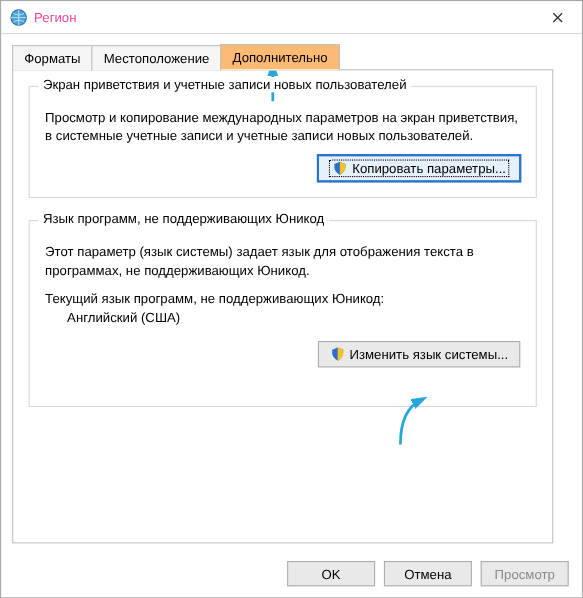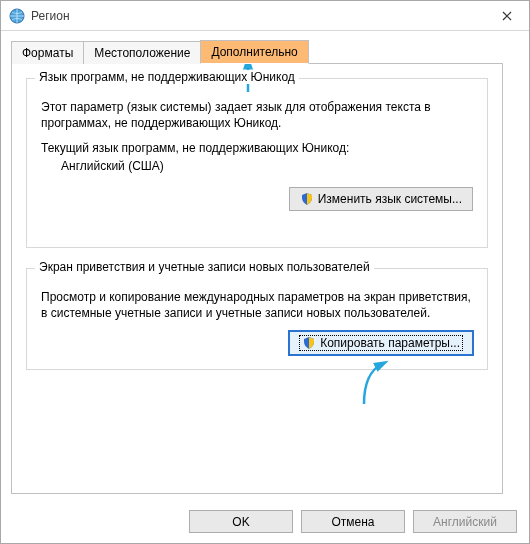--- a/index.html
+++ b/index.html
@@ -1,18 +1,18 @@
 <!DOCTYPE html>
 <html><head>
 <meta charset="utf-8">
 <style>
   * { box-sizing: border-box; font-family: "Segoe UI", Tahoma, sans-serif; }
   body { margin: 0; background: #fff; width: 530px; height: 544px; overflow: hidden; }
   .window { width: 530px; height: 544px; border: 1px solid #a8a8a8; background: #fff; display: flex; flex-direction: column; }
-  .titlebar { height: 30px; display: flex; align-items: center; padding: 0 0 0 8px; border-bottom: 1px solid #d8d8d8; font-size: 12px; color: #404040; }
+  .titlebar { height: 30px; display: flex; align-items: center; padding: 0 0 0 8px; border-bottom: 1px solid #d8d8d8; font-size: 12px; color: #ec4899; }
   .titlebar .globe { width: 16px; height: 16px; margin-right: 6px; }
   .titlebar .spacer { flex: 1; }
   .close { width: 45px; height: 29px; display: flex; align-items: center; justify-content: center; }
   .close svg { width: 10px; height: 10px; }
 
   .content { flex: 1; padding: 8px 26px 6px 10px; display: flex; flex-direction: column; }
 
   .tabs { display: flex; align-items: flex-end; position: relative; z-index: 2; }
   .tab { font-size: 12px; color: #000; padding: 4px 10px 4px 10px; border: 1px solid #c0c0c0; border-bottom: none; background: #fff; margin-right: -1px; position: relative; top: 1px; }
   .tab.inactive { background: #f6f6f6; }
@@ -32,21 +32,21 @@
   .btn-row { display: flex; justify-content: flex-end; }
   .winbtn { font-size: 12px; padding: 3px 10px; background: #e9e9e9; border: 1px solid #adadad; display: inline-flex; align-items: center; gap: 4px; min-height: 24px; }
   .winbtn.focused { outline: 2px solid #2b73d1; outline-offset: -1px; background: #e5f1fb; border-color: #2b73d1; }
   .winbtn.focused .inner { outline: 1px dotted #000; outline-offset: 0; padding: 0 2px; }
   .winbtn .inner { display: inline-flex; align-items: center; gap: 4px; }
   .shield { width: 14px; height: 14px; }
 
   .groupbox.lang { min-height: 170px; }
 
   .footer { display: flex; justify-content: flex-end; gap: 8px; padding: 10px 12px; }
-  .fbtn { font-size: 12px; padding: 2px 0; background: #e9e9e9; border: 1px solid #adadad; width: 104px; text-align: center; height: 23px; line-height: 18px; }
+  .fbtn { font-size: 12px; padding: 2px 0; background: #e9e9e9; border: 1px solid #adadad; width: 80px; text-align: center; height: 23px; line-height: 18px; }
   .fbtn.disabled { color: #8a8a8a; }
 </style>
 </head>
 <body>
 
 <div class="window">
   <div class="titlebar">
     <span class="globe">
       <svg viewBox="0 0 16 16">
           <circle cx="8" cy="8" r="7" fill="#4aa3df" stroke="#2a6ea8"></circle>
@@ -73,68 +73,68 @@
 
       <svg class="arrow-up" width="28" height="40">
         <defs>
             <marker id="ah1" markerWidth="6" markerHeight="6" refX="3" refY="2" orient="auto">
               <path d="M0 0L6 2L0 4Z" fill="#25a6dc"></path>
             </marker>
           </defs>
         <path d="M6 36 C 6 20, 6 12, 6 6" stroke="#25a6dc" stroke-width="2.5" fill="none" marker-end="url(#ah1)"></path>
       </svg>
 
+      <div class="groupbox">
+        <div class="legend">Экран приветствия и учетные записи новых пользователей</div>
+        <p>Просмотр и копирование международных параметров на экран приветствия, в системные учетные записи и учетные записи новых пользователей.</p>
+        <div class="btn-row">
+          <button class="winbtn focused">
+            <span class="inner">
+              <span class="shield">
+                <svg viewBox="0 0 14 14">
+                    <path d="M7 1l5 2v3c0 3-2 5-5 7-3-2-5-4-5-7V3z" fill="#2d6bd1"></path>
+                    <path d="M7 1l5 2v3c0 3-2 5-5 7V1z" fill="#f8c41b"></path>
+                  </svg>
+              </span>
+              <span>Копировать параметры...</span>
+            </span>
+          </button>
+        </div>
+      </div>
+
       <div class="groupbox lang">
         <div class="legend">Язык программ, не поддерживающих Юникод</div>
         <p>Этот параметр (язык системы) задает язык для отображения текста в программах, не поддерживающих Юникод.</p>
         <div class="sublabel">Текущий язык программ, не поддерживающих Юникод:</div>
         <div class="value">Английский (США)</div>
         <div class="btn-row">
           <button class="winbtn">
             <span class="inner">
               <span class="shield">
                 <svg viewBox="0 0 14 14">
                     <path d="M7 1l5 2v3c0 3-2 5-5 7-3-2-5-4-5-7V3z" fill="#2d6bd1"></path>
                     <path d="M7 1l5 2v3c0 3-2 5-5 7V1z" fill="#f8c41b"></path>
                   </svg>
               </span>
               <span>Изменить язык системы...</span>
             </span>
           </button>
         </div>
       </div>
 
-      <div class="groupbox">
-        <div class="legend">Экран приветствия и учетные записи новых пользователей</div>
-        <p>Просмотр и копирование международных параметров на экран приветствия, в системные учетные записи и учетные записи новых пользователей.</p>
-        <div class="btn-row">
-          <button class="winbtn focused">
-            <span class="inner">
-              <span class="shield">
-                <svg viewBox="0 0 14 14">
-                    <path d="M7 1l5 2v3c0 3-2 5-5 7-3-2-5-4-5-7V3z" fill="#2d6bd1"></path>
-                    <path d="M7 1l5 2v3c0 3-2 5-5 7V1z" fill="#f8c41b"></path>
-                  </svg>
-              </span>
-              <span>Копировать параметры...</span>
-            </span>
-          </button>
-        </div>
-      </div>
-
       <svg class="arrow-up-2" width="40" height="48">
         <defs>
             <marker id="ah2" markerWidth="6" markerHeight="6" refX="3" refY="2" orient="auto">
               <path d="M0 0L6 2L0 4Z" fill="#25a6dc"></path>
             </marker>
           </defs>
         <path d="M4 44 C 4 24, 10 10, 22 4" stroke="#25a6dc" stroke-width="2.5" fill="none" marker-end="url(#ah2)"></path>
       </svg>
 
     </div>
   </div>
 
   <div class="footer">
     <button class="fbtn">OK</button>
     <button class="fbtn">Отмена</button>
-    <button class="fbtn disabled">Английский</button>
+    <button class="fbtn disabled">Просмотр</button>
   </div>
 </div>
 
 </body></html>

